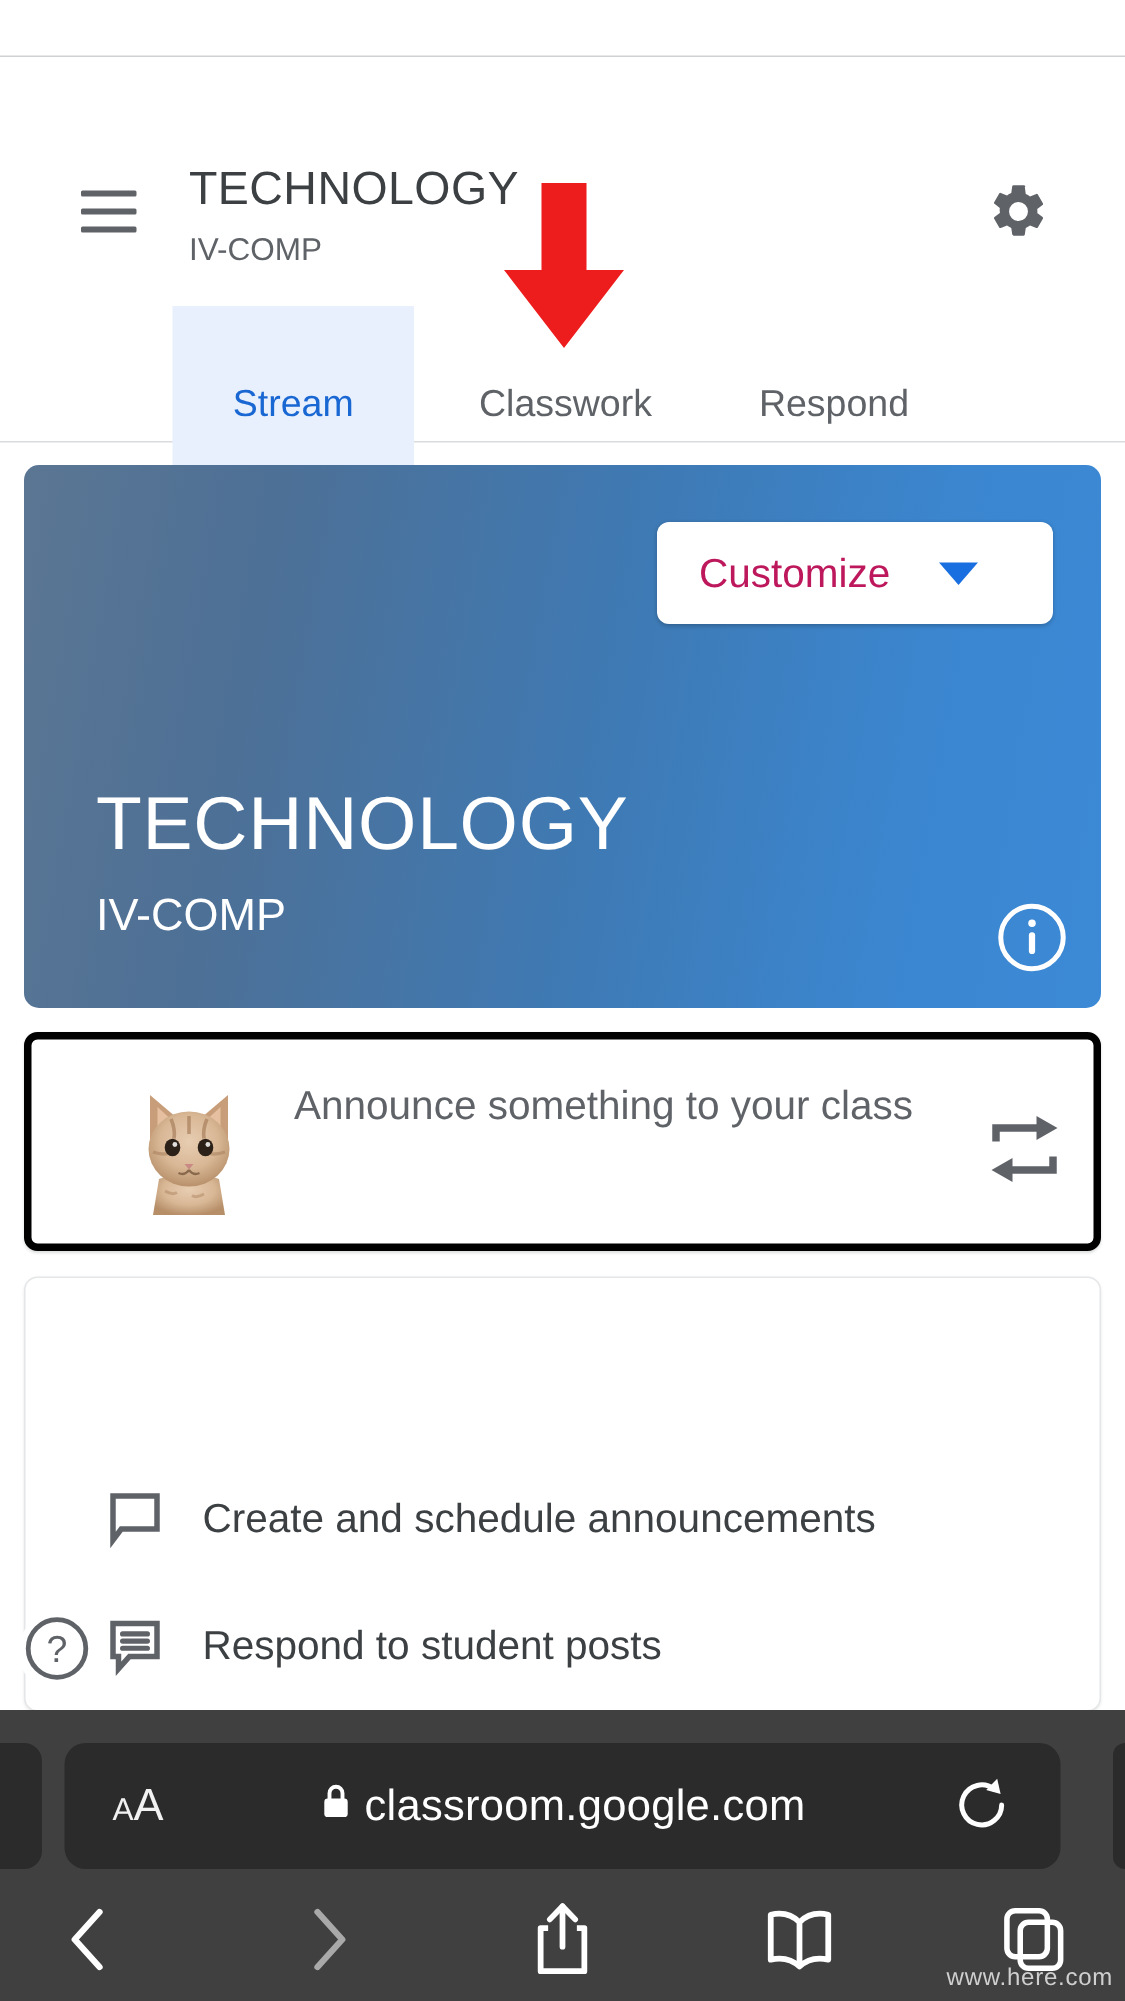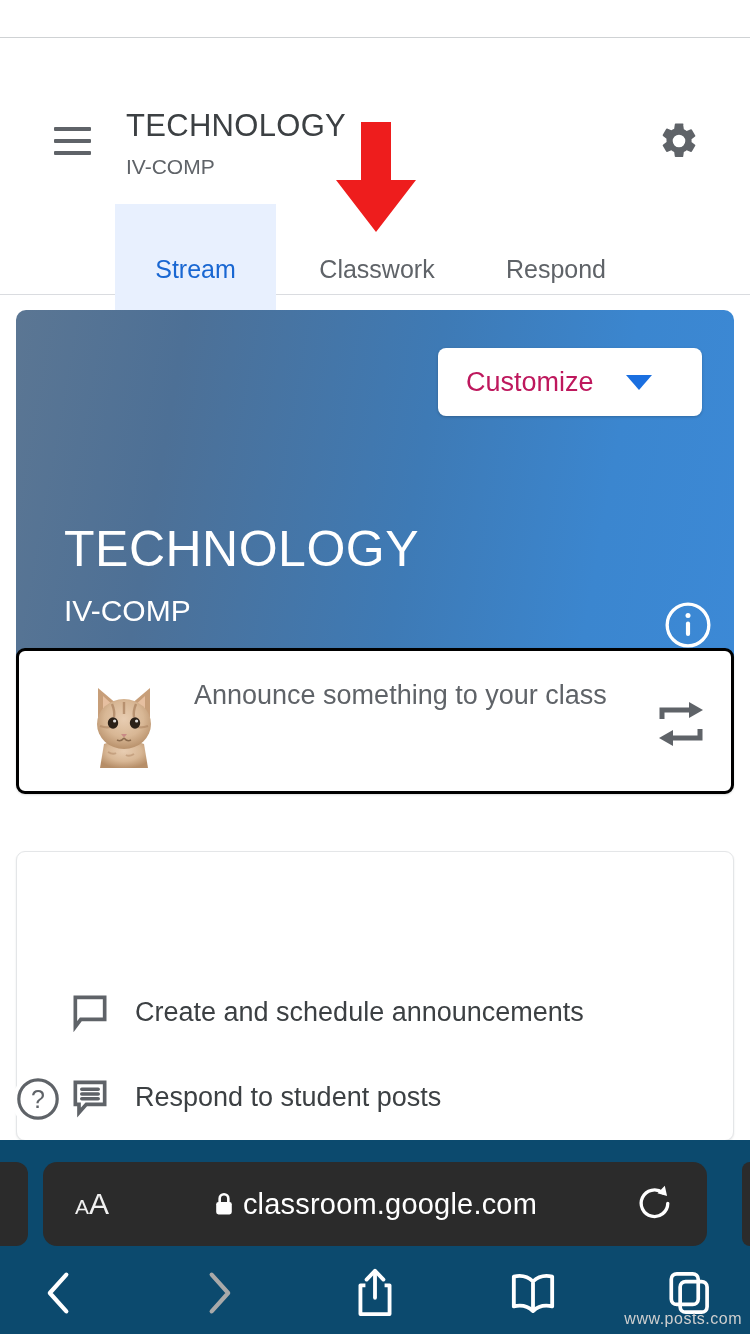--- a/index.html
+++ b/index.html
@@ -133,24 +133,24 @@
   }
   .info-btn {
     position:absolute; left:645px; top:290px;
     width:54px; height:54px;
     display:flex; align-items:center; justify-content:center;
     cursor:pointer;
   }
 
   
   .announce-card {
-    position:absolute; left:16px; top:648px;
+    position:absolute; left:16px; top:688px;
     width:718px; height:146px;
     background:#ffffff;
-    border:3px solid #000000;
+    border:5px solid #000000;
     border-radius:9px;
     box-shadow:0 1px 2px rgba(60,64,67,0.18);
   }
   .avatar {
     position:absolute; left:58px; top:26px;
     width:94px; height:94px;
     display:flex; align-items:center; justify-content:center;
     overflow:hidden;
   }
   .announce-text {
@@ -200,21 +200,21 @@
     display:flex; align-items:center; justify-content:center;
     background:#ffffff;
     border-radius:50%;
     cursor:pointer;
     z-index:5;
   }
 
   
   .safari-bottom {
     position:absolute; left:0; bottom:0; width:750px; height:194px;
-    background:#0c4a6e;
+    background:#404040;
   }
   .tab-side-left {
     position:absolute; left:0; top:22px;
     width:28px; height:84px;
     background:#2b2b2b;
     border-radius:0 12px 12px 0;
   }
   .tab-side-right {
     position:absolute; right:0; top:22px;
     width:8px; height:84px;
@@ -231,21 +231,21 @@
   }
   .aa-btn {
     position:absolute; left:32px;
     font-size:30px; color:#f1f1f1;
     cursor:pointer; line-height:1;
     white-space:nowrap;
   }
   .aa-btn .small { font-size:21px; }
   .url-center {
     position:absolute; left:0; right:0;
-    display:flex; align-items:center; justify-content:center;
+    display:flex; justify-content:center;
     pointer-events:none;
   }
   .lock-icon { margin-right:8px; display:flex; }
   .url-text {
     font-size:29px; color:#ffffff; letter-spacing:0.2px;
     white-space:nowrap;
   }
   .reload-btn {
     position:absolute; right:26px;
     width:52px; height:52px;
@@ -482,16 +482,16 @@
       <div class="nav-btn nav-tabs">
         <span>
           <svg width="46" height="48" viewBox="0 0 24 26" aria-hidden="true">
             <rect x="2.4" y="2.6" width="14.6" height="16.6" rx="3" fill="none" stroke="#ffffff" stroke-width="2"></rect>
             <rect x="7.2" y="6.8" width="14.6" height="16.6" rx="3" fill="none" stroke="#ffffff" stroke-width="2"></rect>
           </svg>
         </span>
       </div>
     </div>
 
-    <div class="watermark">www.posts.com</div>
+    <div class="watermark">www.here.com</div>
   </div>
 
 </div>
 
 </body></html>

